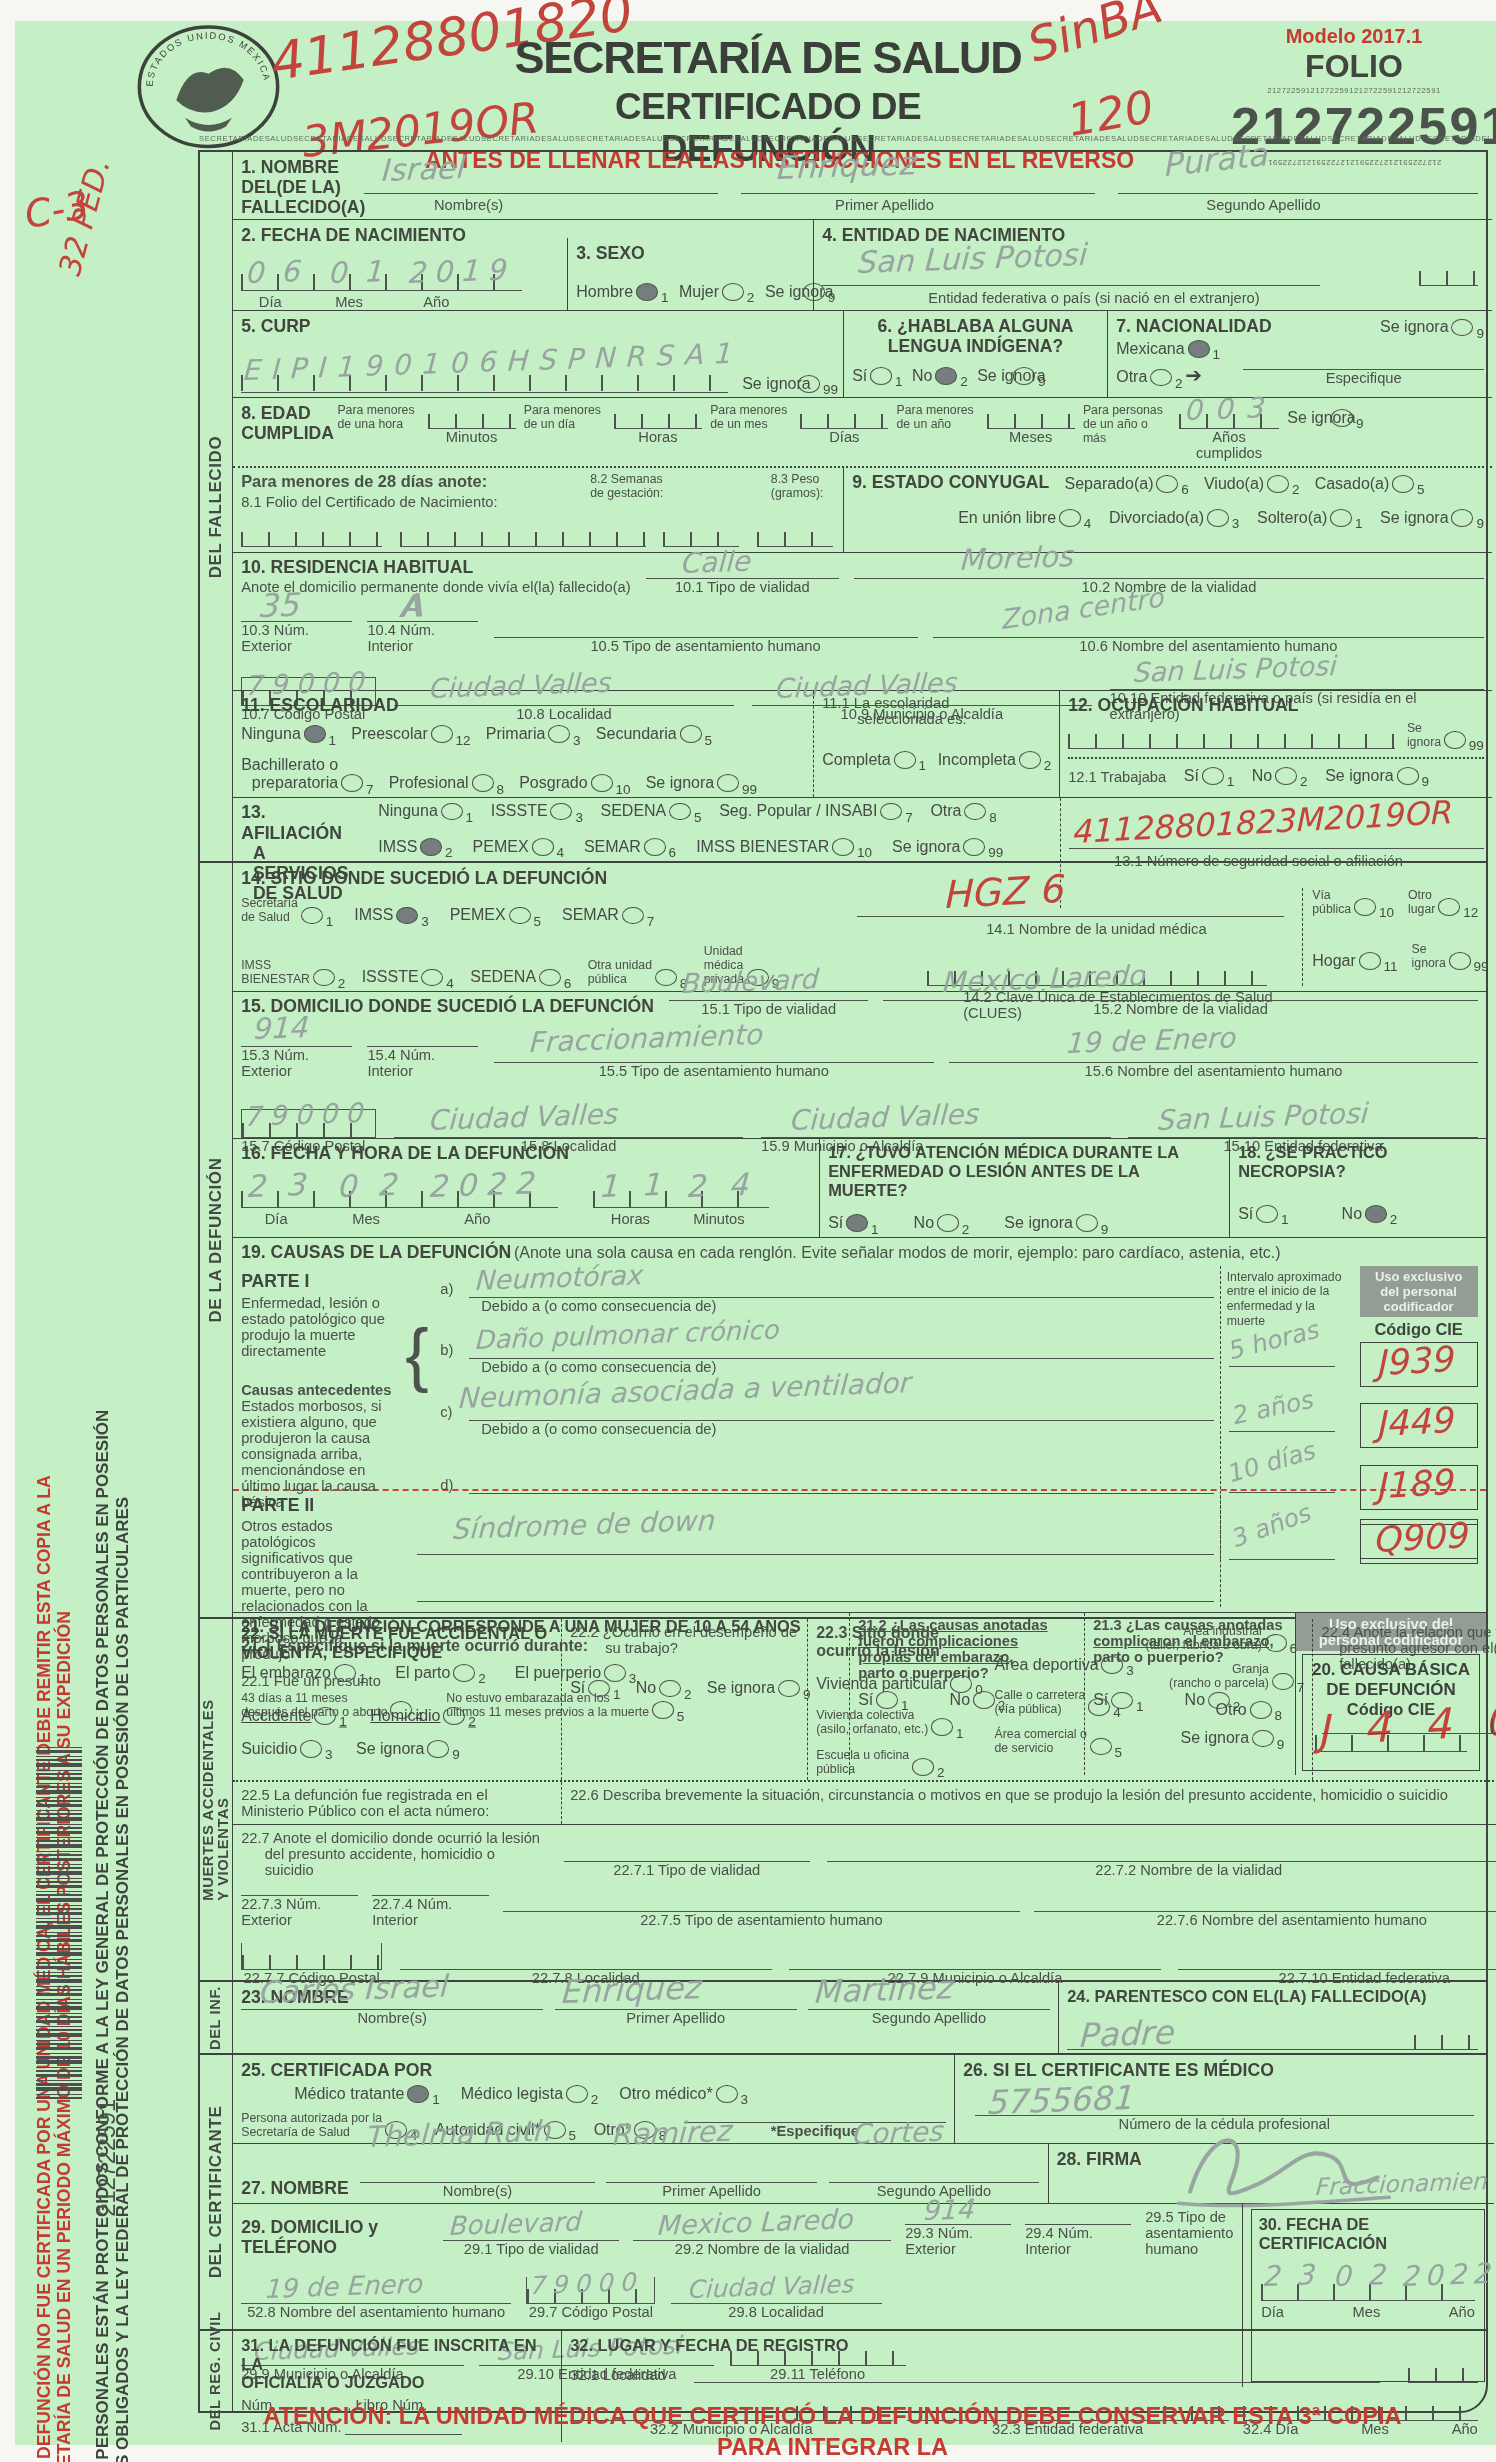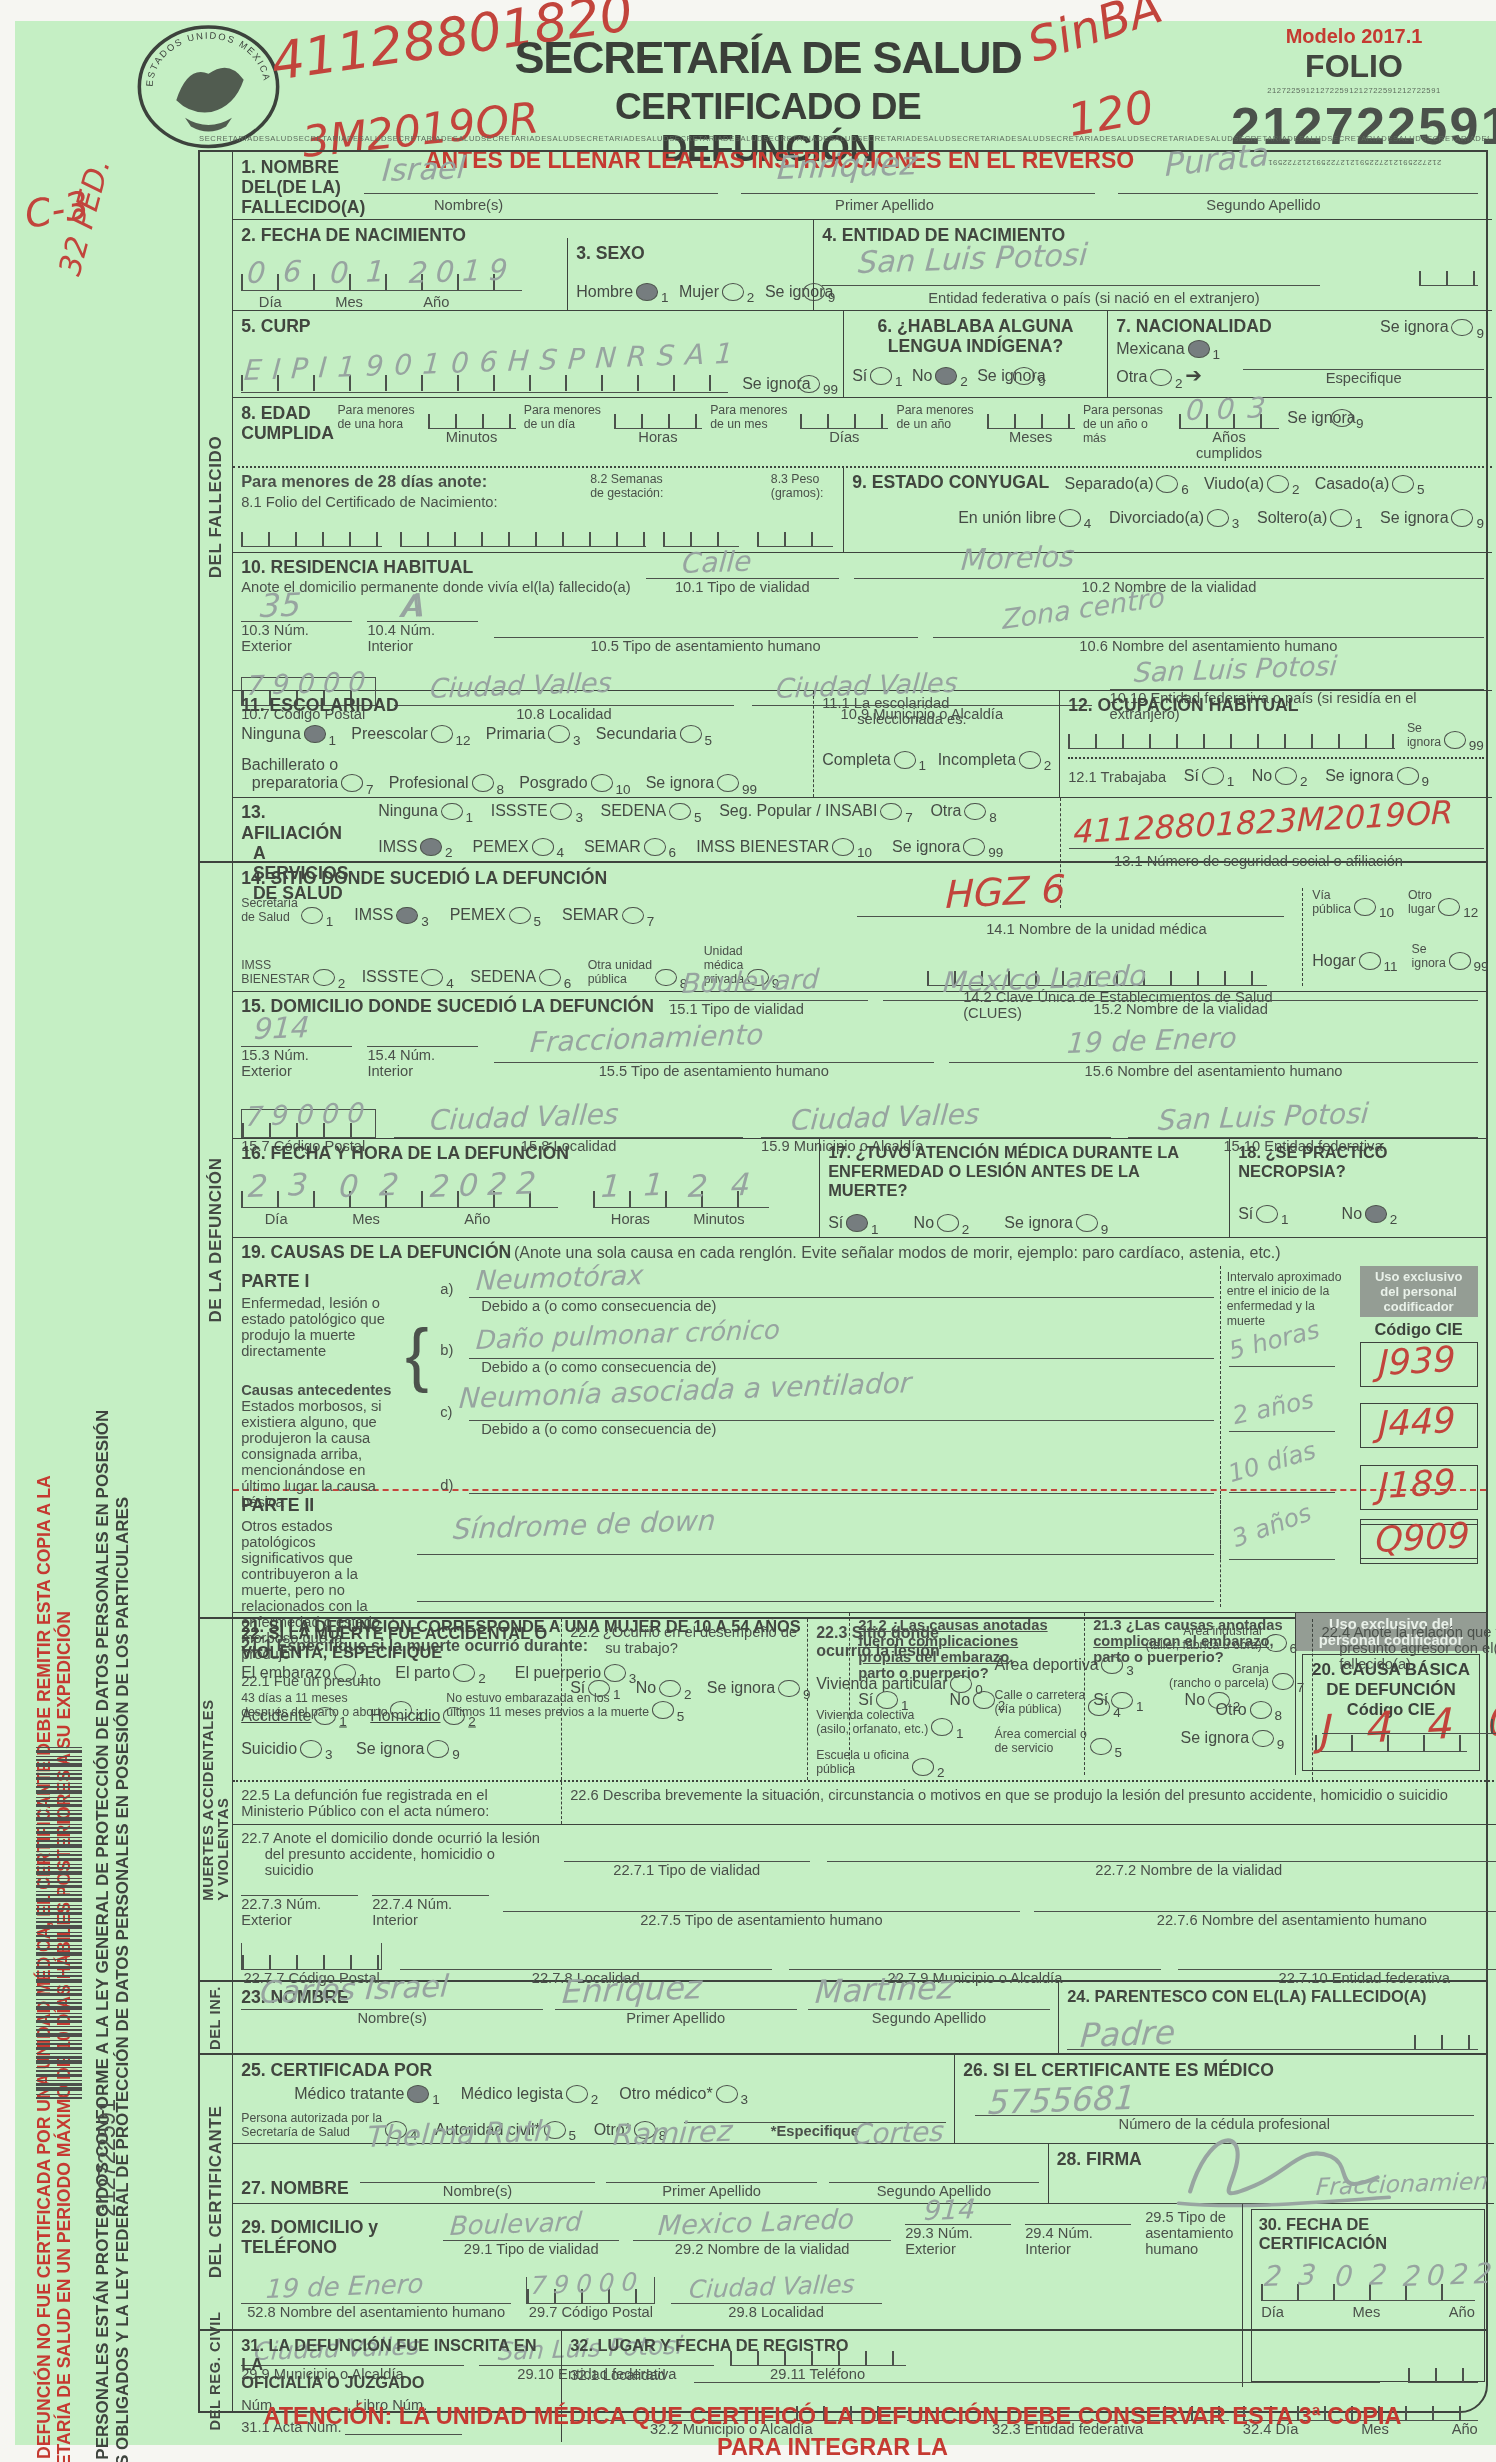--- a/index.html
+++ b/index.html
@@ -730,21 +730,21 @@
         </div>
       </div>
 
       <div class="row" style="height:147px;">
         <div class="cell" style="flex:1;">
           <div style="display:flex;gap:15.2px;align-items:flex-end;">
             <div class="sec-title">15. DOMICILIO DONDE SUCEDIÓ LA DEFUNCIÓN</div>
             <div style="width:199px;position:relative;">
               <div class="hw" style="position:absolute;left:11.7px;top:-32px;font-size:27px;">Boulevard</div>
               <div class="line"></div>
-                <div class="small" style="">15.1 Tipo de vialidad</div>
+                <div class="small" style="text-align:center;">15.1 Tipo de vialidad</div>
             </div>
             <div style="flex:1;position:relative;">
               <div class="hw" style="position:absolute;left:59px;top:-34px;font-size:28px;">Mexico Laredo</div>
               <div class="line"></div>
                 <div class="small" style="text-align:center;">15.2 Nombre de la vialidad</div>
             </div>
           </div>
           <div style="display:flex;gap:15.2px;align-items:flex-end;margin-top:29px;">
             <div style="width:111px;position:relative;">
               <div class="hw" style="position:absolute;left:11.7px;top:-34px;font-size:29px;">914</div>

